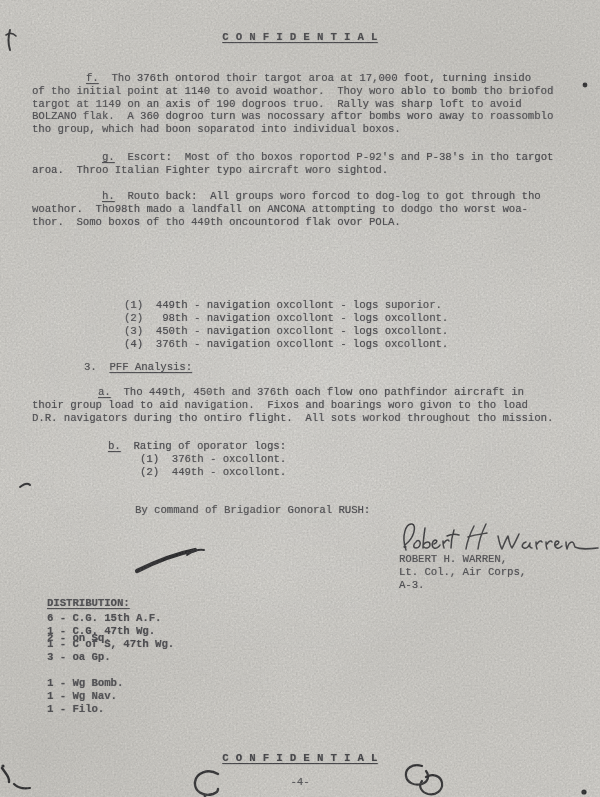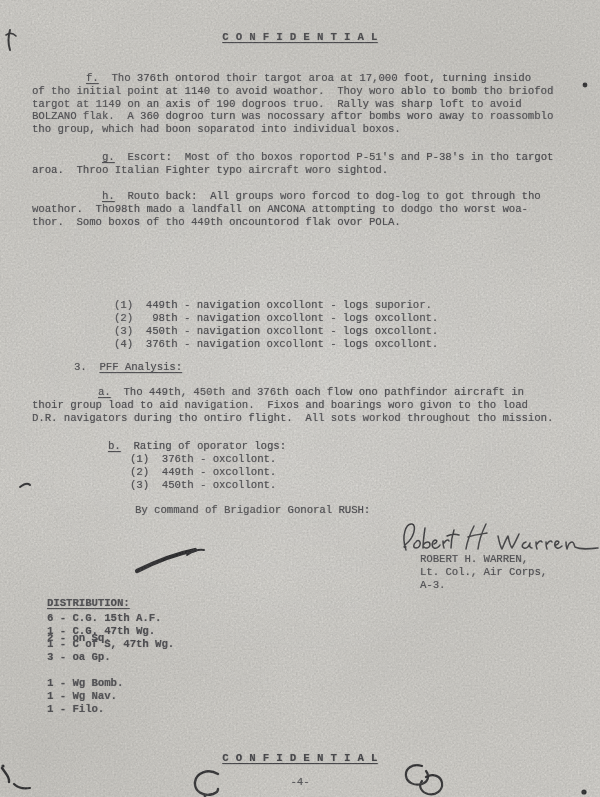--- a/index.html
+++ b/index.html
@@ -11,51 +11,51 @@
       radial-gradient(circle at 6% 94%, rgba(110,108,100,0.12), rgba(0,0,0,0) 30%),
       radial-gradient(circle at 50% 45%, rgba(255,255,255,0.20), rgba(0,0,0,0) 65%),
       radial-gradient(circle at 20% 25%, rgba(120,118,110,0.07), rgba(0,0,0,0) 45%),
       radial-gradient(circle at 75% 75%, rgba(120,118,110,0.07), rgba(0,0,0,0) 40%);
     font-family:"Liberation Mono","DejaVu Sans Mono",monospace;
     font-size:10.6px;line-height:12.8px;color:#3e3e43;
     text-shadow:0.3px 0.3px 0.7px rgba(55,55,60,0.55);
   }
   .noise{position:absolute;left:0;top:0;pointer-events:none;}
   .para{position:absolute;left:32px;width:542px;white-space:pre-wrap;}
-  .line{position:absolute;left:32px;white-space:pre;}
+  .line{position:absolute;left:42px;white-space:pre;}
   .ind{display:inline-block;height:1px;}
   .if{width:54px}.ig{width:70px}.ij{width:56px}.ia{width:66px}.ib{width:76px}
   .is3{width:42px}.ijit{width:82px}.ibit{width:98px}
   .u{text-decoration:underline;text-underline-offset:2px;}
   .title{position:absolute;left:0;width:100%;text-align:center;
     font-weight:bold;letter-spacing:0.4px;color:#35353a;}
   .t-head{top:31px;}
   .t-foot{top:752px;}
   .pageno{position:absolute;left:0;top:776px;width:100%;text-align:center;color:#46464b;}
-  .sigblock{position:absolute;left:420px;white-space:pre;}
+  .sigblock{position:absolute;left:399px;white-space:pre;}
   .distro{position:absolute;left:47px;white-space:pre;font-weight:bold;}
   .mark{position:absolute;pointer-events:none;}
   .mark path,.mark circle{stroke:#1d1d20;fill:none;stroke-linecap:round;stroke-linejoin:round;}
   .mark .fill{fill:#1d1d20;stroke:none;}
   .sig path{stroke:#232327;fill:none;stroke-width:1.5;stroke-linecap:round;stroke-linejoin:round;opacity:.92;}
 </style>
 </head>
 <body>
 
 <div class="page">
 
   <div class="title t-head"><span class="u">C O N F I D E N T I A L</span></div>
 
   <div class="para" style="top:72px"><span class="ind if"></span><span class="u">f.</span><span>  Tho 376th ontorod thoir targot aroa at 17,000 foot, turning insido
 of tho initial point at 1140 to avoid woathor.  Thoy woro ablo to bomb tho briofod
 targot at 1149 on an axis of 190 dogroos truo.  Rally was sharp loft to avoid
 BOLZANO flak.  A 360 dogroo turn was nocossary aftor bombs woro away to roassomblo
 tho group, which had boon soparatod into individual boxos.</span></div>
 
-  <div class="para" style="top:151px"><span class="ind ig"></span><span class="u">g.</span><span>  Escort:  Most of tho boxos roportod P-51's and P-38's in tho targot
+  <div class="para" style="top:151px"><span class="ind ig"></span><span class="u">g.</span><span>  Escort:  Most of tho boxos roportod P-92's and P-38's in tho targot
 aroa.  Throo Italian Fighter typo aircraft woro sightod.</span></div>
 
   <div class="para" style="top:190px"><span class="ind ig"></span><span class="u">h.</span><span>  Routo back:  All groups woro forcod to dog-log to got through tho
 woathor.  Tho98th mado a landfall on ANCONA attompting to dodgo tho worst woa-
 thor.  Somo boxos of tho 449th oncountorod flak ovor POLA.</span></div>
 
 
   <div class="line" style="top:299px"><span class="ind ijit"></span><span>(1)  449th - navigation oxcollont - logs suporior.</span></div>
   <div class="line" style="top:312px"><span class="ind ijit"></span><span>(2)   98th - navigation oxcollont - logs oxcollont.</span></div>
   <div class="line" style="top:325px"><span class="ind ijit"></span><span>(3)  450th - navigation oxcollont - logs oxcollont.</span></div>
@@ -63,21 +63,20 @@
 
   <div class="line" style="top:361px"><span class="ind is3"></span><span>3.</span><span>  </span><span class="u">PFF Analysis:</span></div>
 
   <div class="para" style="top:386px"><span class="ind ia"></span><span class="u">a.</span><span>  Tho 449th, 450th and 376th oach flow ono pathfindor aircraft in
 thoir group load to aid navigation.  Fixos and boarings woro givon to tho load
 D.R. navigators during tho ontiro flight.  All sots workod throughout tho mission.</span></div>
 
   <div class="para" style="top:440px"><span class="ind ib"></span><span class="u">b.</span><span>  Rating of oporator logs:</span></div>
   <div class="line" style="top:453px"><span class="ind ibit"></span><span>(1)  376th - oxcollont.</span></div>
   <div class="line" style="top:466px"><span class="ind ibit"></span><span>(2)  449th - oxcollont.</span></div>
-  <div class="line" style="top:479px"><span class="ind ibit"></span><span>(3)  450th - oxcollont.</span></div>
 
   <div class="line" style="left:135px;top:504px">By command of Brigadior Gonoral RUSH:</div>
 
   <svg class="mark sig" style="left:398px;top:518px" width="202" height="38" viewBox="0 0 202 38">
     <path d="M8,32 C3,18 8,5 14,6 C19,7 16,20 8,26 C6,28 5,30 8,29"></path>
     <path d="M18,24 C15,26 15,30 18,30 C21,30 23,27 22,24 C21,22 19,22 18,24"></path>
     <path d="M27,10 C26,17 25,24 25,30 M25,27 C28,23 32,23 32,27 C32,30 28,31 26,29"></path>
     <path d="M36,26 C39,25 40,22 37,22 C34,23 33,28 36,30 C38,31 41,29 42,27"></path>
     <path d="M45,23 C45,26 45,28 46,30 M46,25 C48,22 50,21 51,23"></path>
     <path d="M56,12 C54,18 53,25 53,30 M49,18 C53,16 58,16 61,17"></path>

